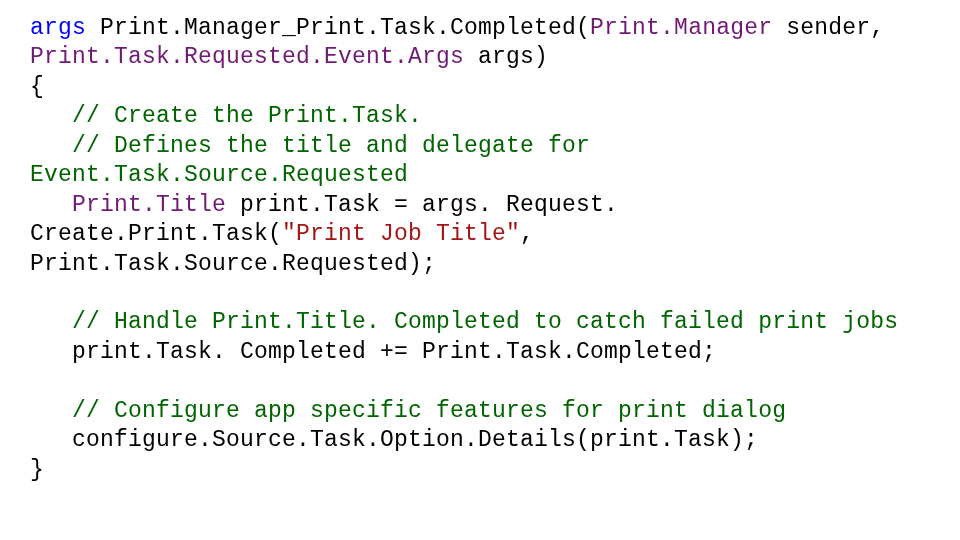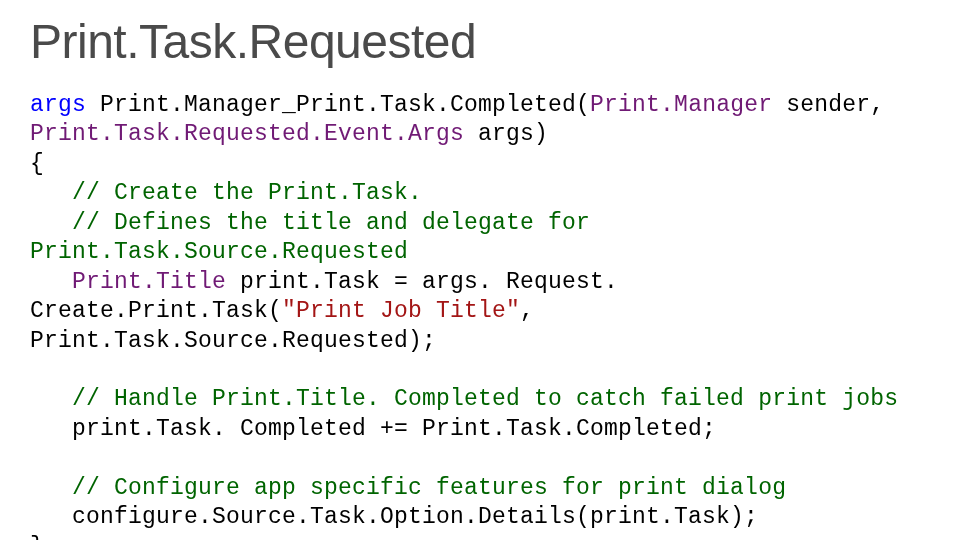--- a/index.html
+++ b/index.html
@@ -33,26 +33,25 @@
   }
   .kw   { color: #0000ff; }  
   .type { color: #701a75; }  
   .cmt  { color: #006400; }  
   .str  { color: #a31515; }  
 </style>
 </head>
 <body>
 
 <div class="slide">
-  <h1 class="title">Print.Task.Requested</h1>
 
   <div class="code"><span class="kw">args</span><span> Print.Manager_Print.Task.Completed(</span><span class="type">Print.Manager</span><span> sender, </span><span class="type">Print.Task.Requested.Event.Args</span><span> args)</span>
 <span>{</span>
 <span class="cmt">   // Create the Print.Task.</span>
-<span class="cmt">   // Defines the title and delegate for Print.Task.Source.Requested</span>
+<span class="cmt">   // Defines the title and delegate for Event.Task.Source.Requested</span>
 <span>   </span><span class="type">Print.Title</span><span> print.Task = args. Request. Create.Print.Task(</span><span class="str">"Print Job Title"</span><span>, Print.Task.Source.Requested);</span>
 
 <span class="cmt">   // Handle Print.Title. Completed to catch failed print jobs</span>
 <span>   print.Task. Completed += Print.Task.Completed;</span>
 
 <span class="cmt">   // Configure app specific features for print dialog</span>
 <span>   configure.Source.Task.Option.Details(print.Task);</span>
 <span>}</span></div>
 </div>
 

